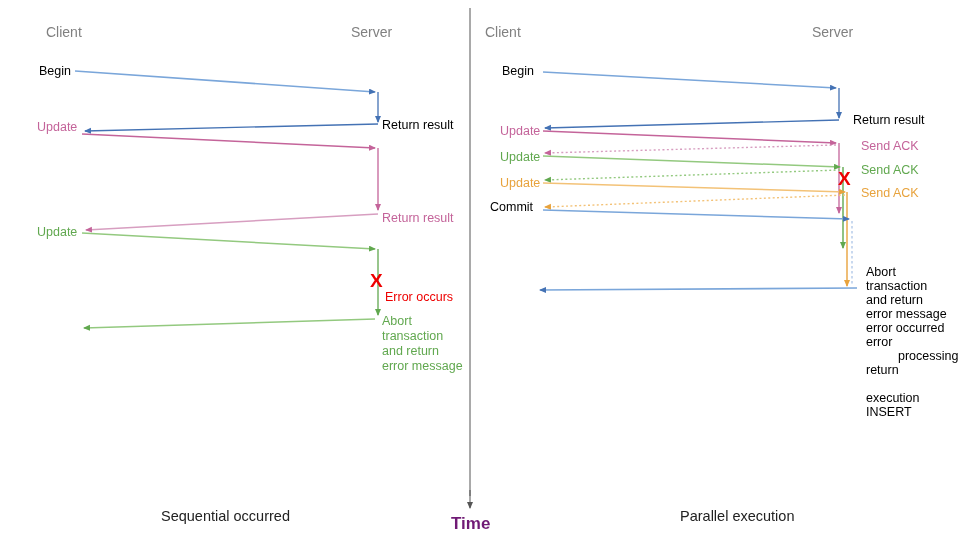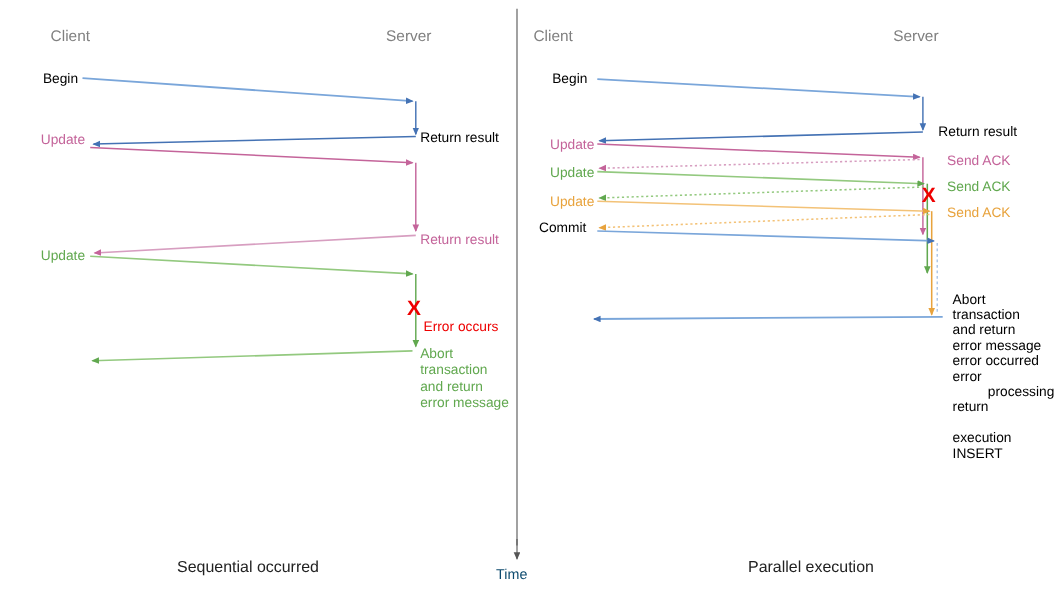--- a/index.html
+++ b/index.html
@@ -48,23 +48,24 @@
   .redx {
     position: absolute;
     font-size: 19px;
     font-weight: bold;
     color: #ee0000;
     line-height: 1;
     white-space: nowrap;
   }
   .time-label {
     position: absolute;
-    font-size: 13px;
-    color: #0c4a6e;
-    white-space: nowrap;
+    font-size: 17px;
+    color: #701a75;
+    white-space: nowrap;
+    font-weight: bold;
   }
 </style>
 </head>
 <body>
 
 <svg id="canvas" viewBox="0 0 960 540">
   <defs>
     <marker id="ah-blue" markerWidth="7" markerHeight="7" refX="6" refY="3" orient="auto" markerUnits="userSpaceOnUse">
       <path d="M0,0 L7,3 L0,6 z" fill="#4472b4"></path>
     </marker>

